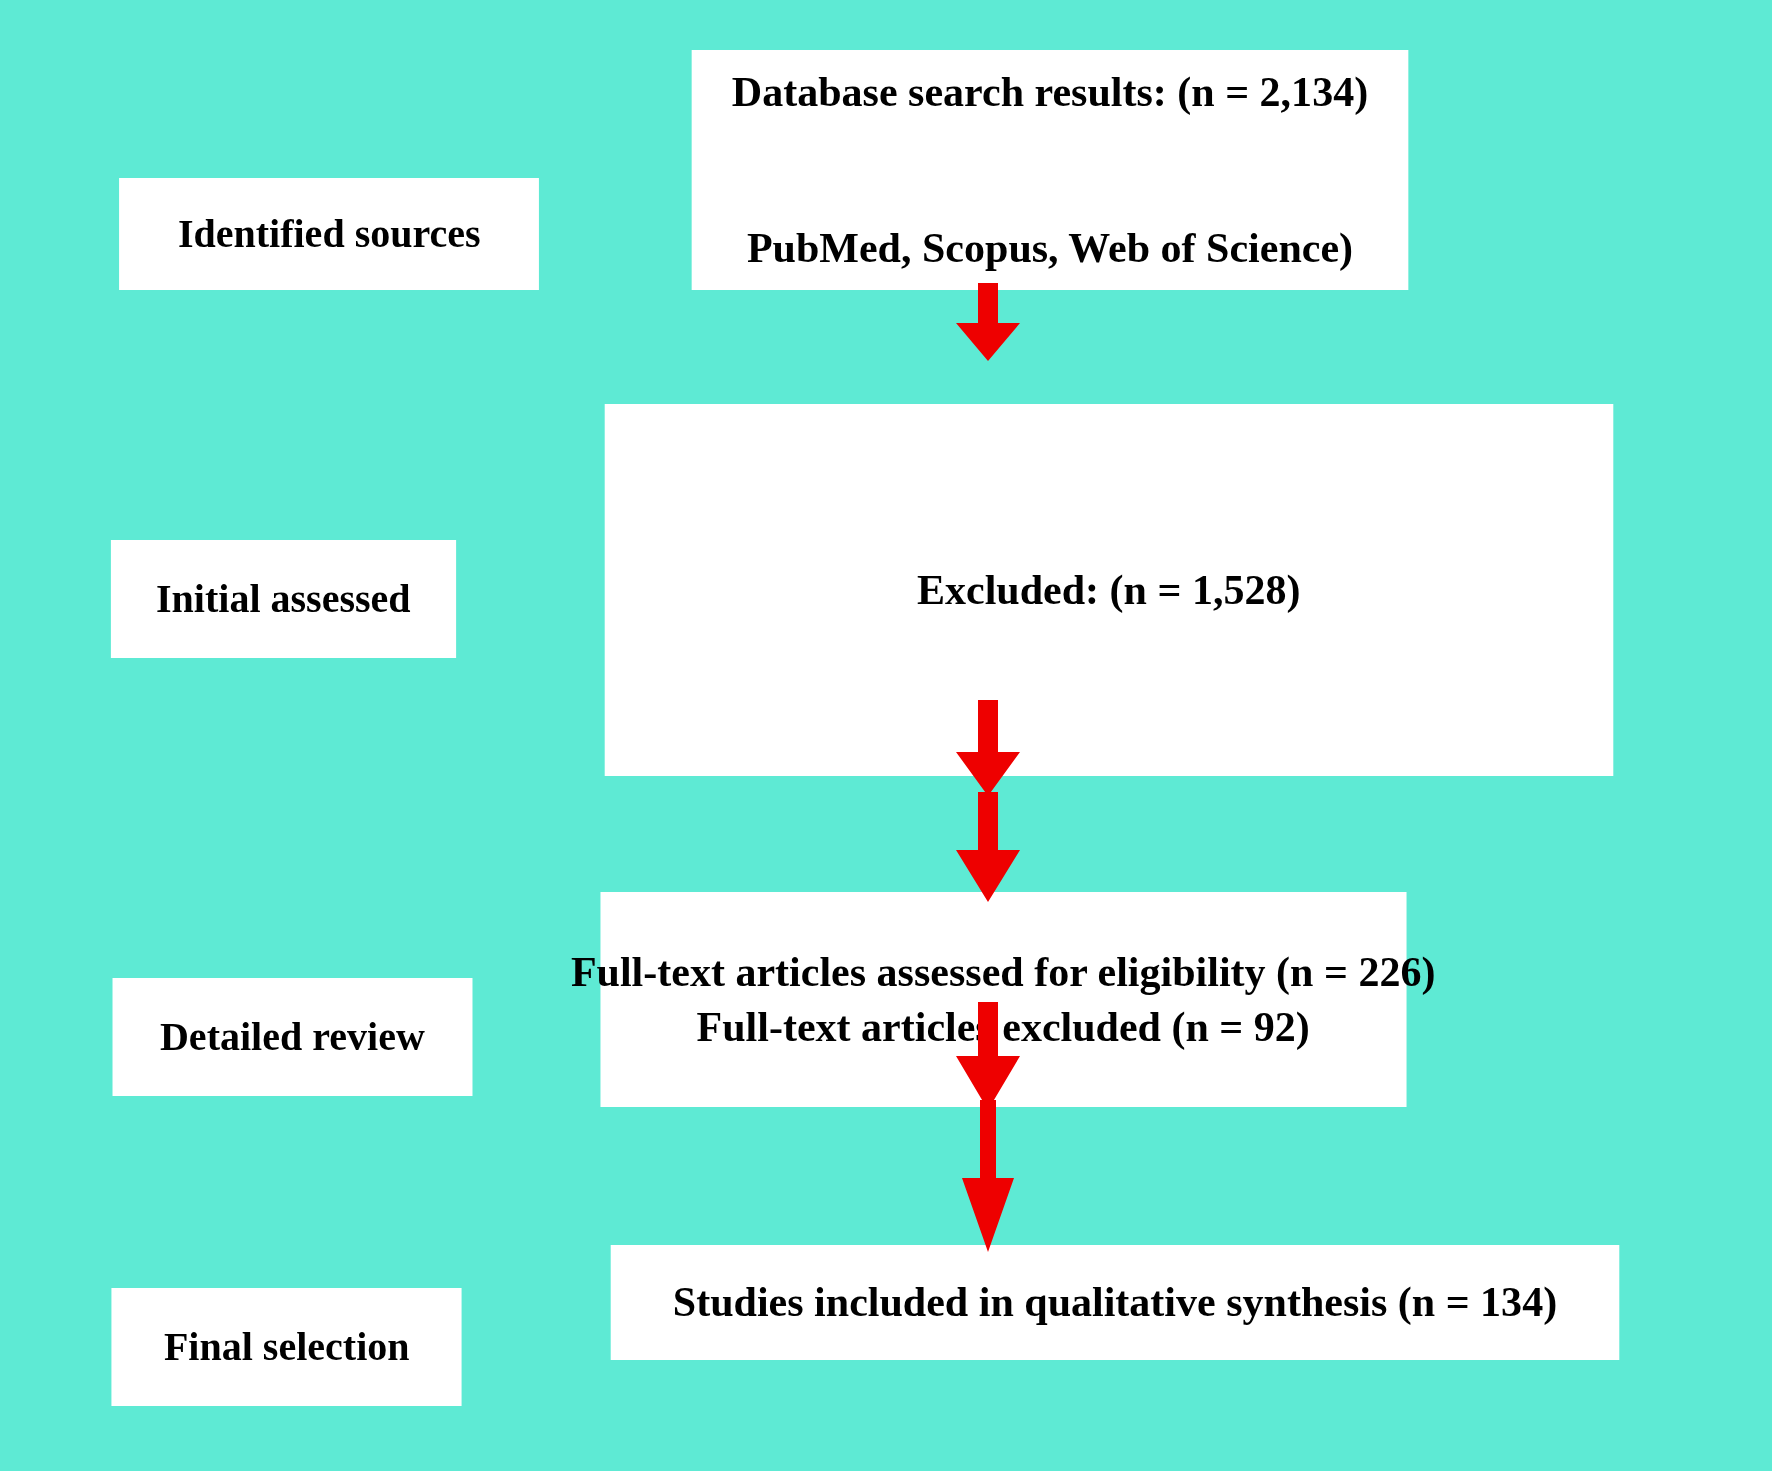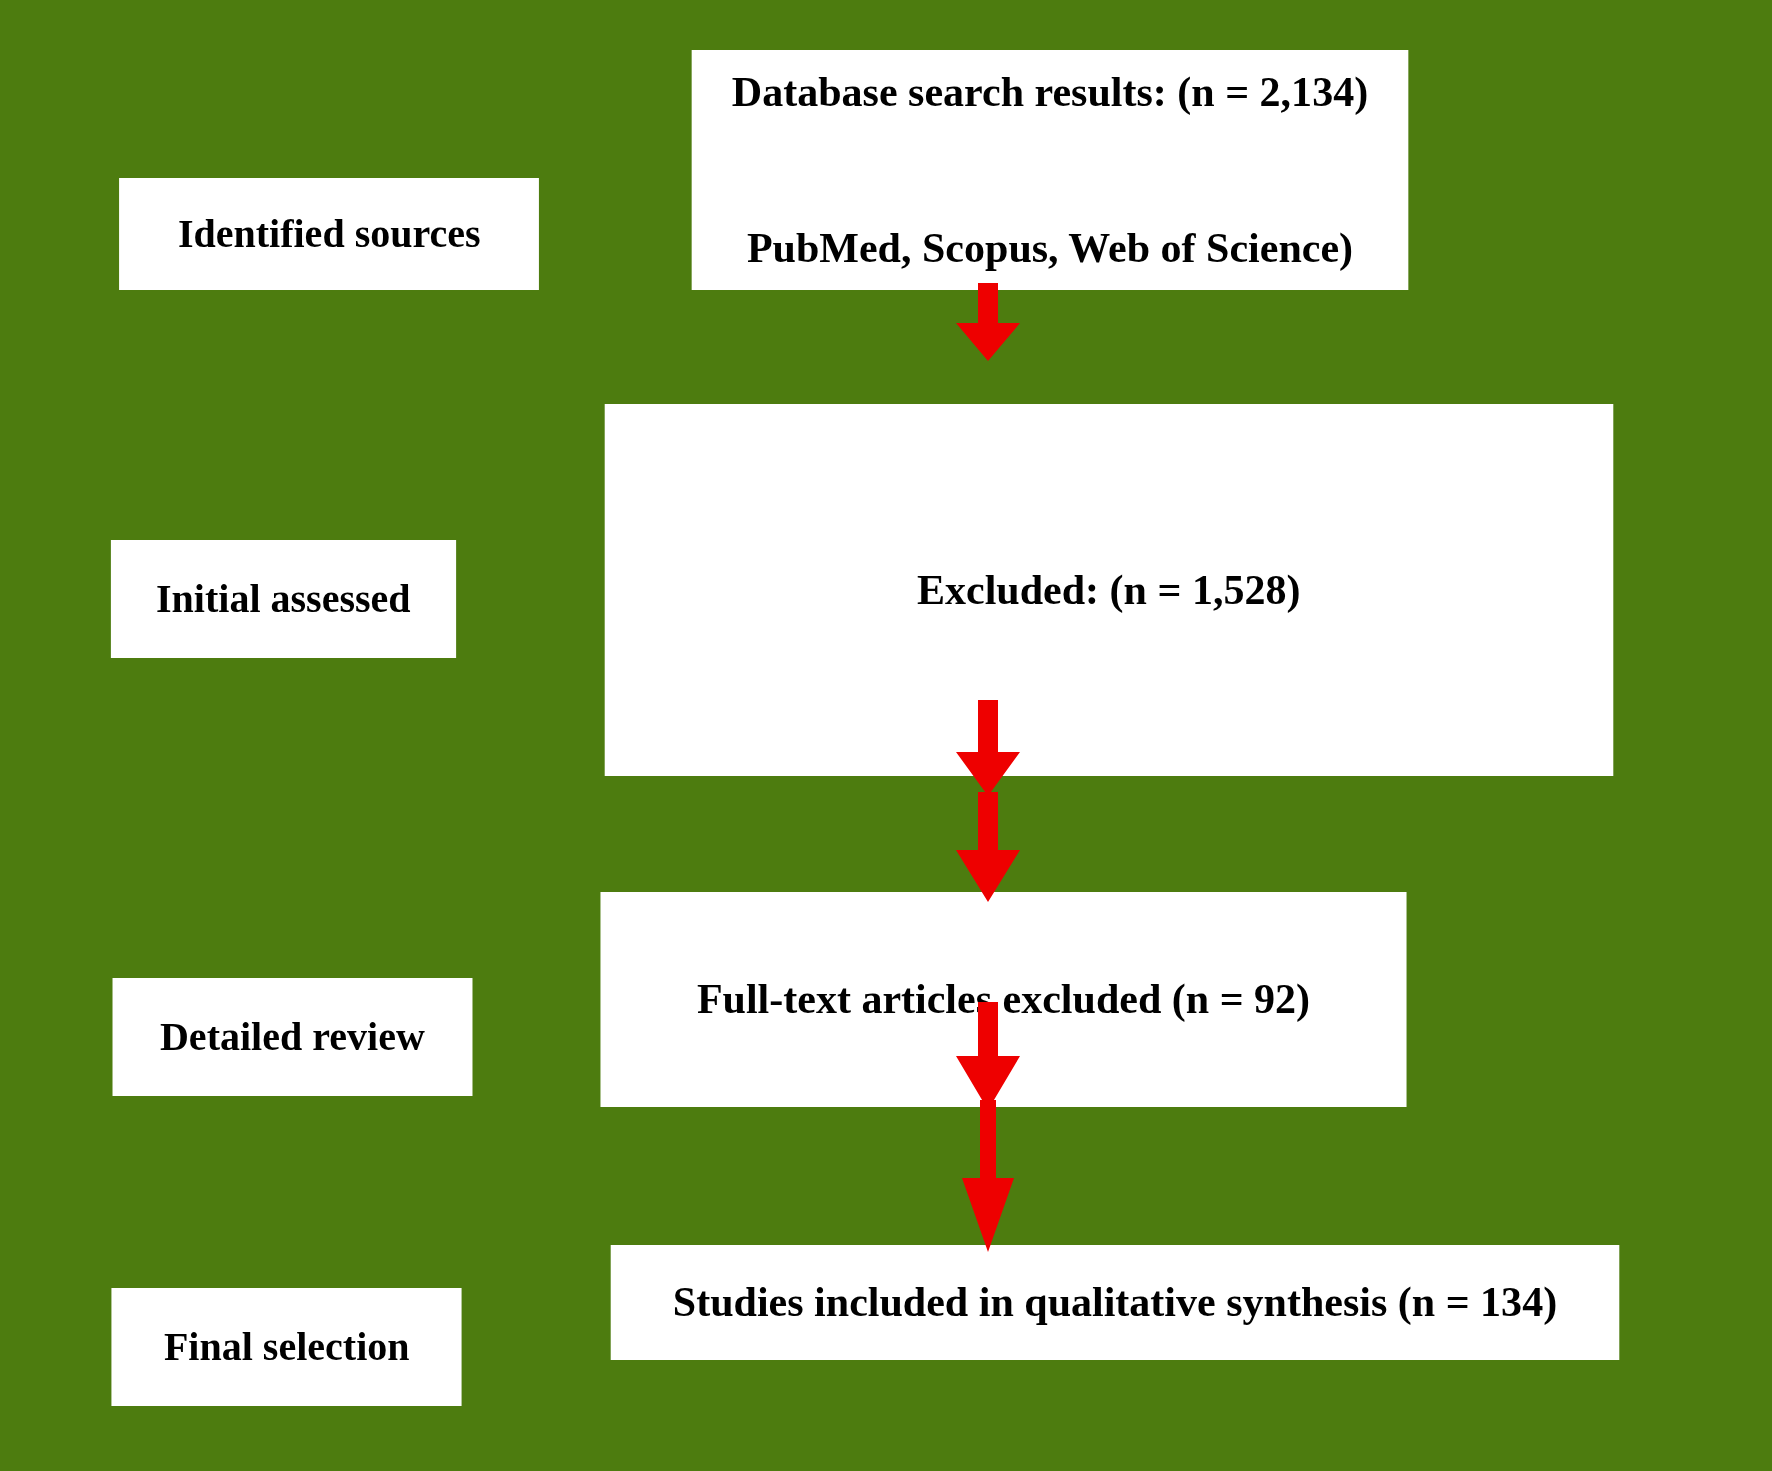--- a/index.html
+++ b/index.html
@@ -5,21 +5,21 @@
 <style>
   html, body {
     margin: 0;
     padding: 0;
     background: #000000;
   }
   #canvas {
     position: relative;
     width: 1772px;
     height: 1471px;
-    background: #4d7c0f;
+    background: #5eead4;
     overflow: hidden;
     font-family: "Liberation Serif", "DejaVu Serif", serif;
   }
   .box {
     position: absolute;
     background: #ffffff;
     color: #000000;
     box-sizing: border-box;
     display: flex;
     flex-direction: column;
@@ -85,20 +85,21 @@
   </div>
 
   <div class="box main-box gap-xl" id="main-2">
     <span class="txt">
       <span class="line">Excluded: (n = 1,528)</span>
     </span>
   </div>
 
   <div class="box main-box gap-sm" id="main-3">
     <span class="txt">
+      <span class="line">Full-text articles assessed for eligibility (n = 226)</span>
       <span class="line">Full-text articles excluded (n = 92)</span>
     </span>
   </div>
 
   <div class="box main-box" id="main-4">
     <span class="txt">
       <span class="line">Studies included in qualitative synthesis (n = 134)</span>
     </span>
   </div>
 

